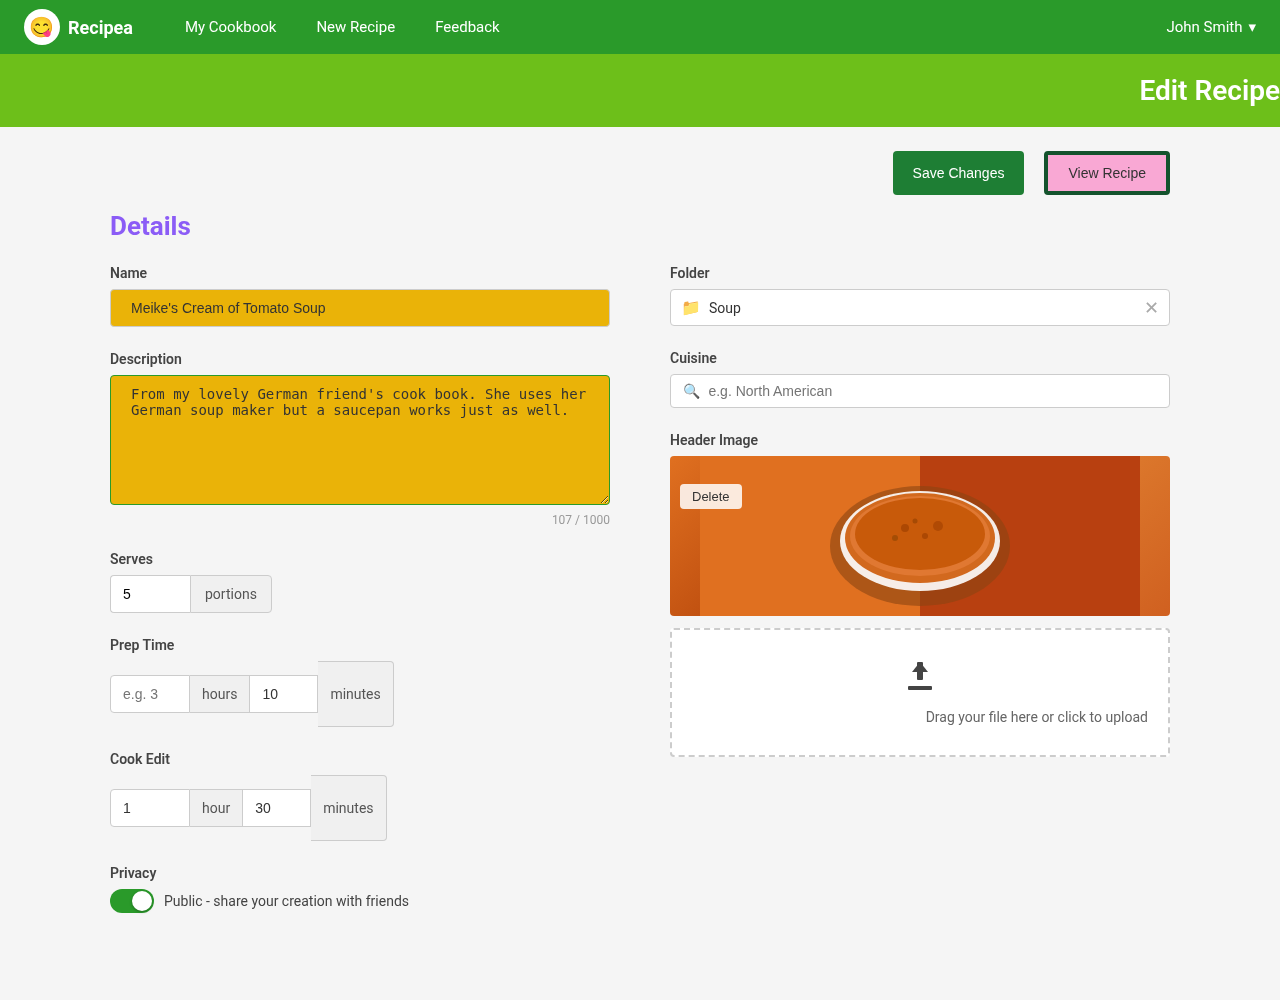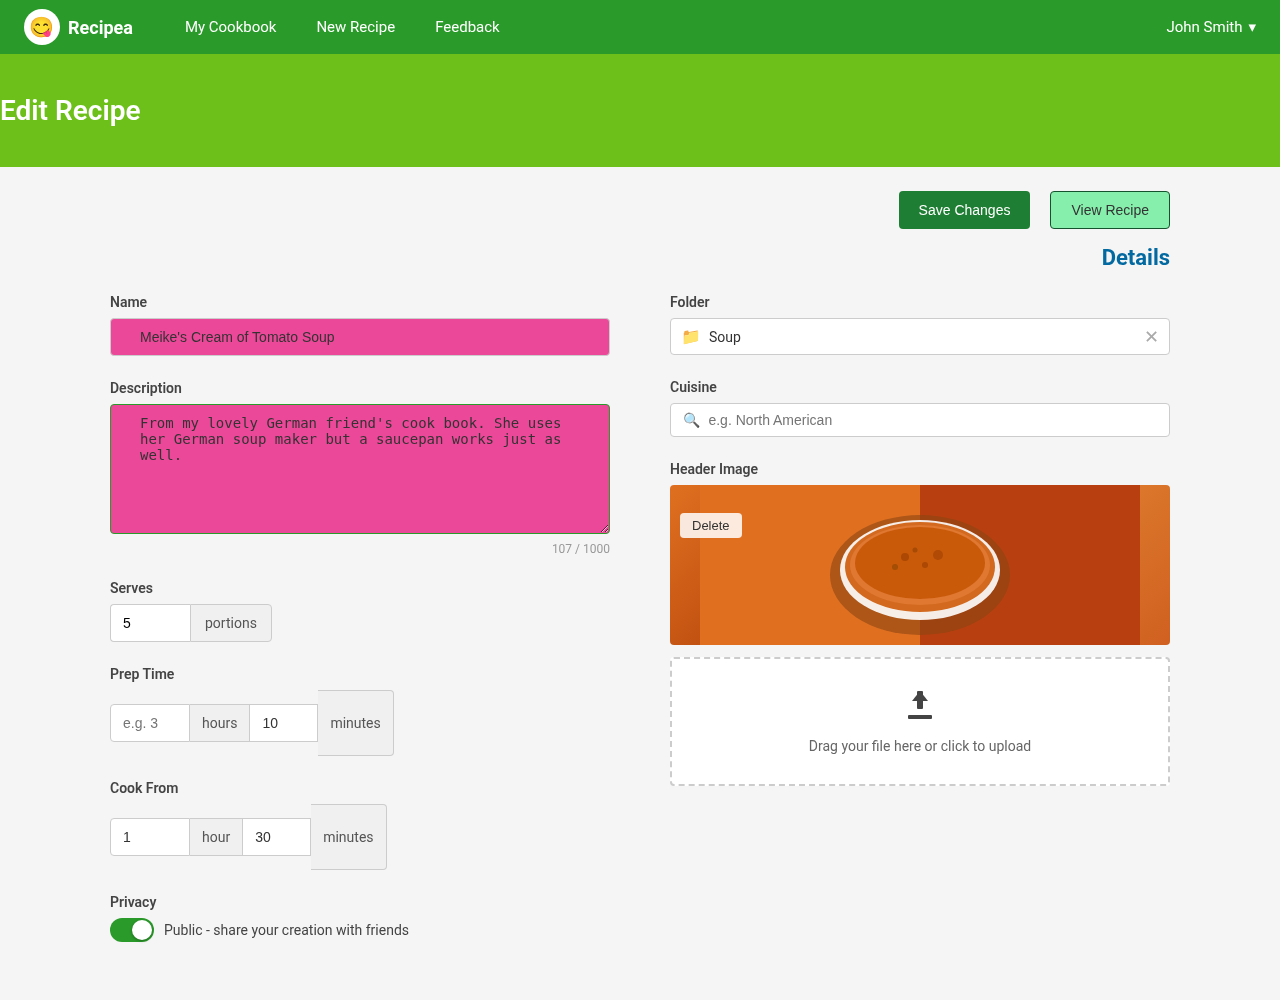--- a/index.html
+++ b/index.html
@@ -52,22 +52,22 @@
       display: flex;
       align-items: center;
       gap: 6px;
       font-size: 15px;
       cursor: pointer;
     }
 
     
     .hero {
       background: #6dbf1a;
-      padding: 40px 0;
-      text-align: left;
+      padding: 20px 0;
+      text-align: right;
     }
     .hero h1 {
       color: white;
       font-size: 28px;
       font-weight: 600;
     }
 
     
     .main-container {
       max-width: 1140px;
@@ -86,62 +86,61 @@
       background: #1e7e34;
       color: white;
       border: none;
       padding: 10px 20px;
       border-radius: 4px;
       font-size: 14px;
       cursor: pointer;
       font-weight: 500;
     }
     .btn-view {
-      background: #86efac;
+      background: #f9a8d4;
       color: #333;
-      border: 1px solid #14532d;
+      border: 4px solid #14532d;
       padding: 10px 20px;
       border-radius: 4px;
       font-size: 14px;
       cursor: pointer;
     }
 
     
     .details-heading {
-      font-size: 22px;
+      font-size: 26px;
       font-weight: 700;
       margin-bottom: 24px;
-      color: #0369a1;
-      text-align: right;
+      color: #8b5cf6;
     }
 
     .form-layout {
       display: grid;
       grid-template-columns: 1fr 1fr;
       gap: 0 60px;
     }
 
     .form-group {
       margin-bottom: 24px;
     }
     .form-label {
       display: block;
       font-size: 14px;
       font-weight: 600;
       margin-bottom: 8px;
       color: #444;
     }
     .form-input {
       width: 100%;
-      padding: 10px 29px;
+      padding: 10px 20px;
       border: 1px solid #ccc;
       border-radius: 4px;
       font-size: 14px;
       color: #333;
-      background: #ec4899;
+      background: #eab308;
     }
 
     textarea.form-input {
       height: 130px;
       resize: vertical;
       border-color: #2a9a2a;
     }
 
     .char-count {
       text-align: right;
@@ -253,20 +252,21 @@
       background: white;
     }
     .upload-icon {
       font-size: 28px;
       color: #555;
       margin-bottom: 10px;
     }
     .upload-text {
       font-size: 14px;
       color: #666;
+      text-align: right;
     }
 
     
     .privacy-toggle-row {
       display: flex;
       align-items: center;
       gap: 10px;
       margin-top: 8px;
     }
     .toggle {
@@ -396,21 +396,21 @@
         <label class="form-label">Prep Time</label>
         <div class="time-fields">
           <input class="hours-num" type="text" placeholder="e.g. 3" style="">
           <span class="hours-unit">hours</span>
           <input class="mins-num" type="text" value="10" style="">
           <span class="mins-unit">minutes</span>
         </div>
       </div>
 
       <div class="form-group">
-        <label class="form-label">Cook From</label>
+        <label class="form-label">Cook Edit</label>
         <div class="time-fields">
           <input class="hours-num filled" type="text" value="1" style="">
           <span class="hours-unit">hour</span>
           <input class="mins-num" type="text" value="30" style="">
           <span class="mins-unit">minutes</span>
         </div>
       </div>
 
       <div class="form-group">
         <label class="form-label">Privacy</label>

